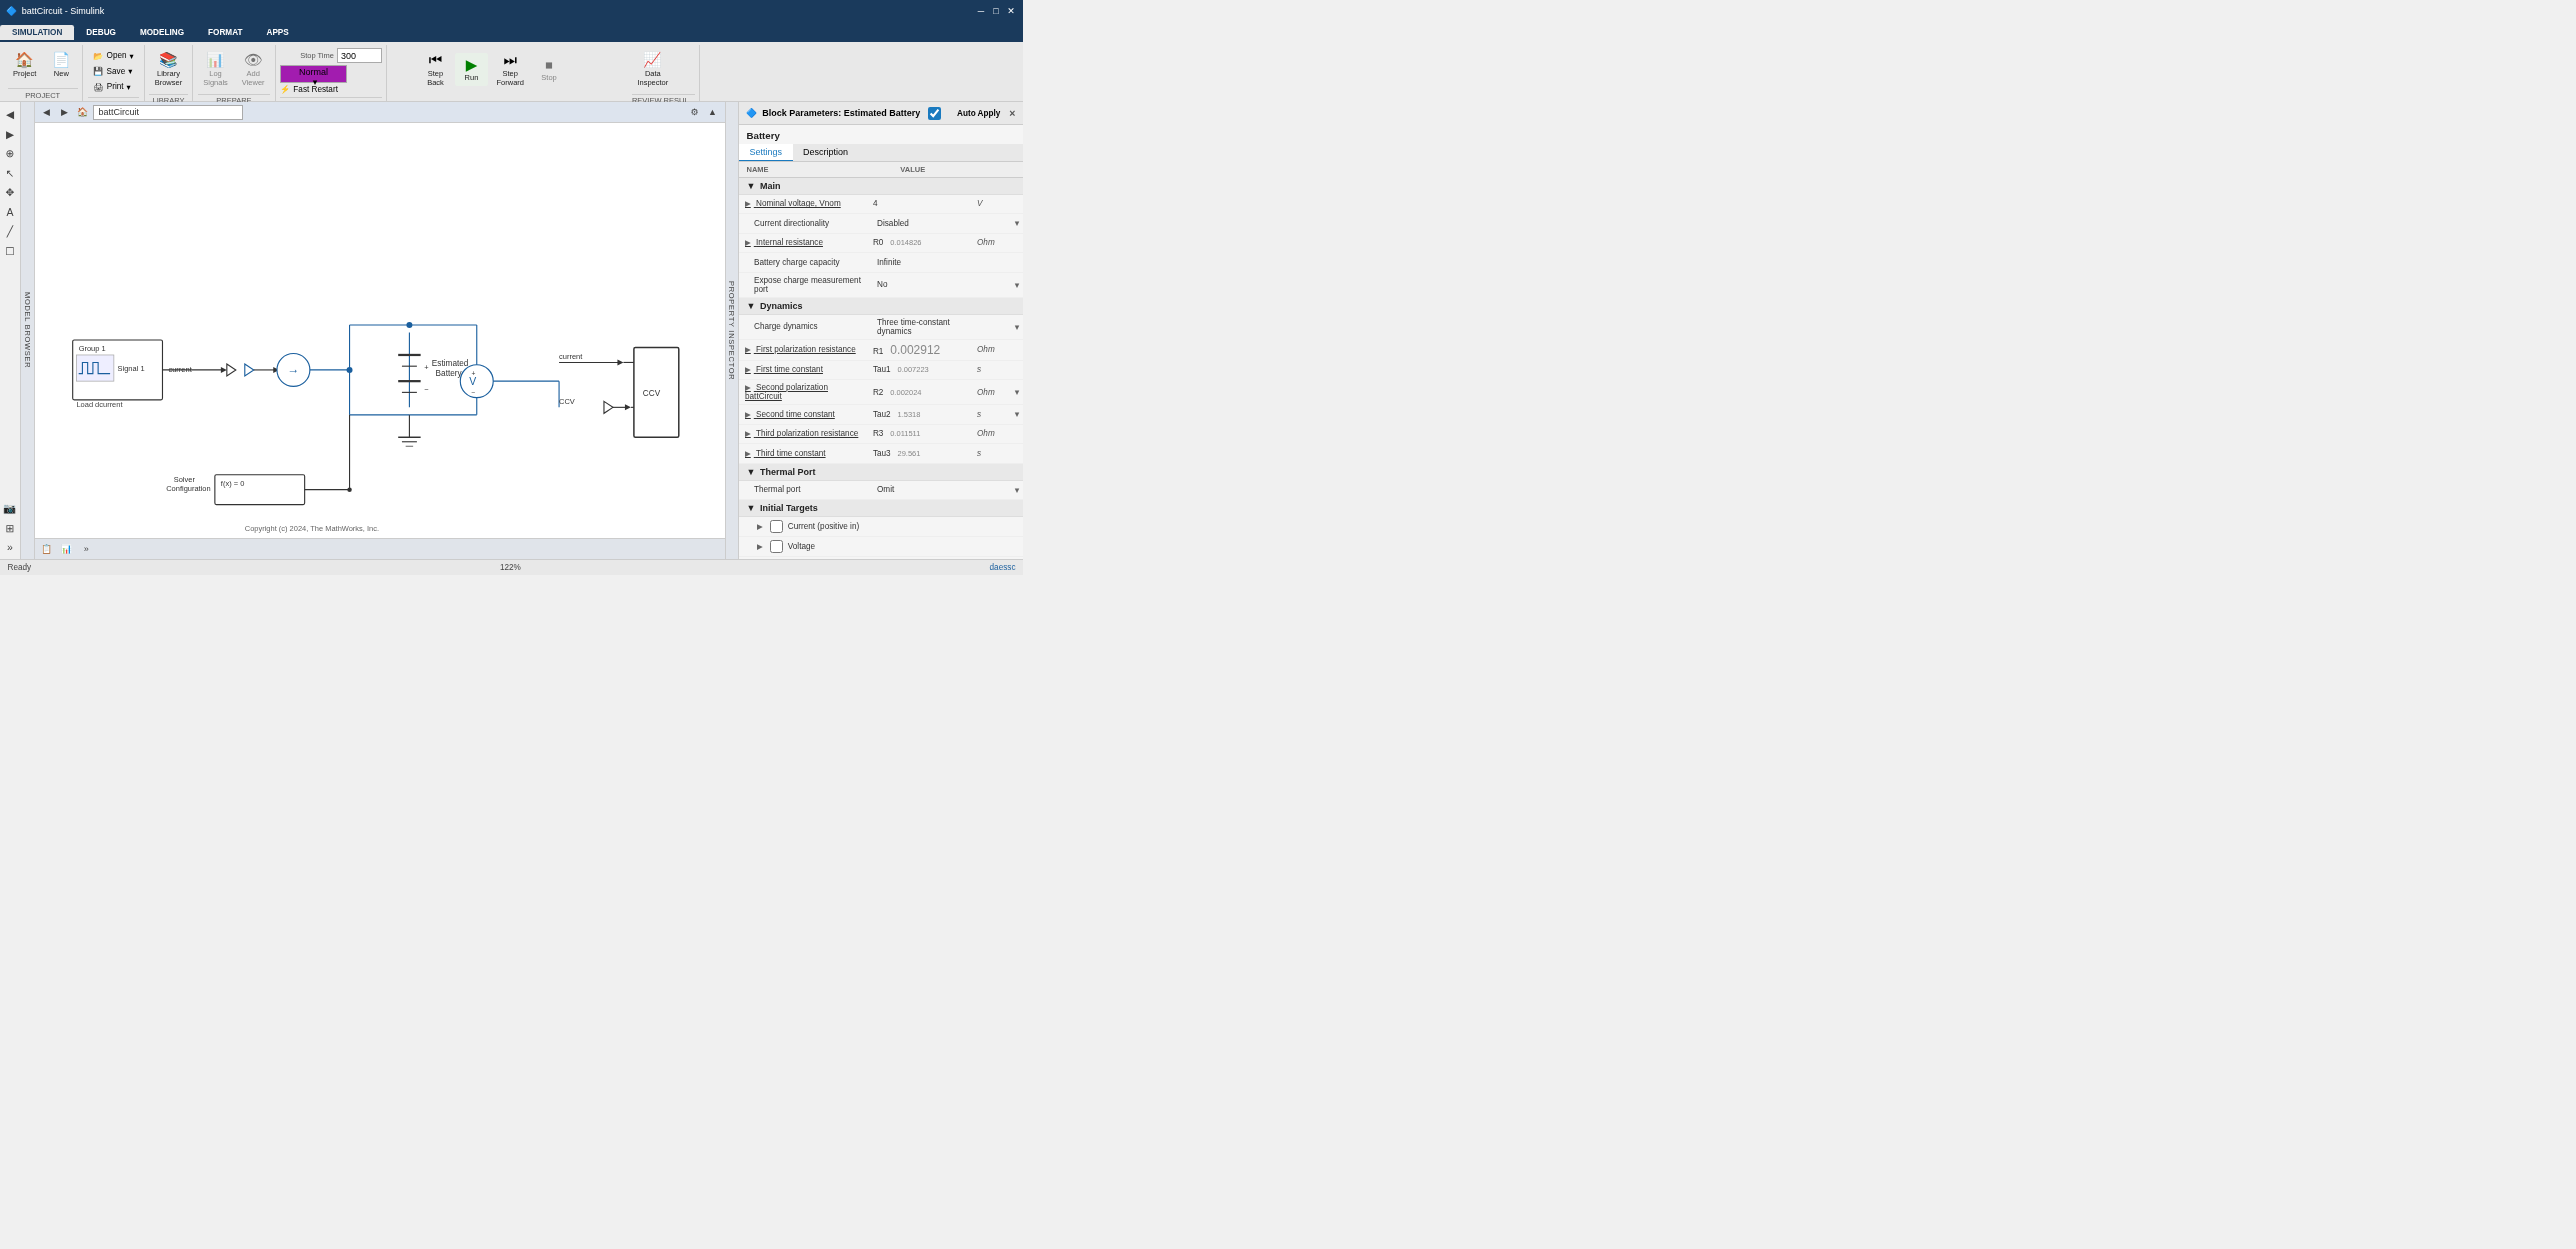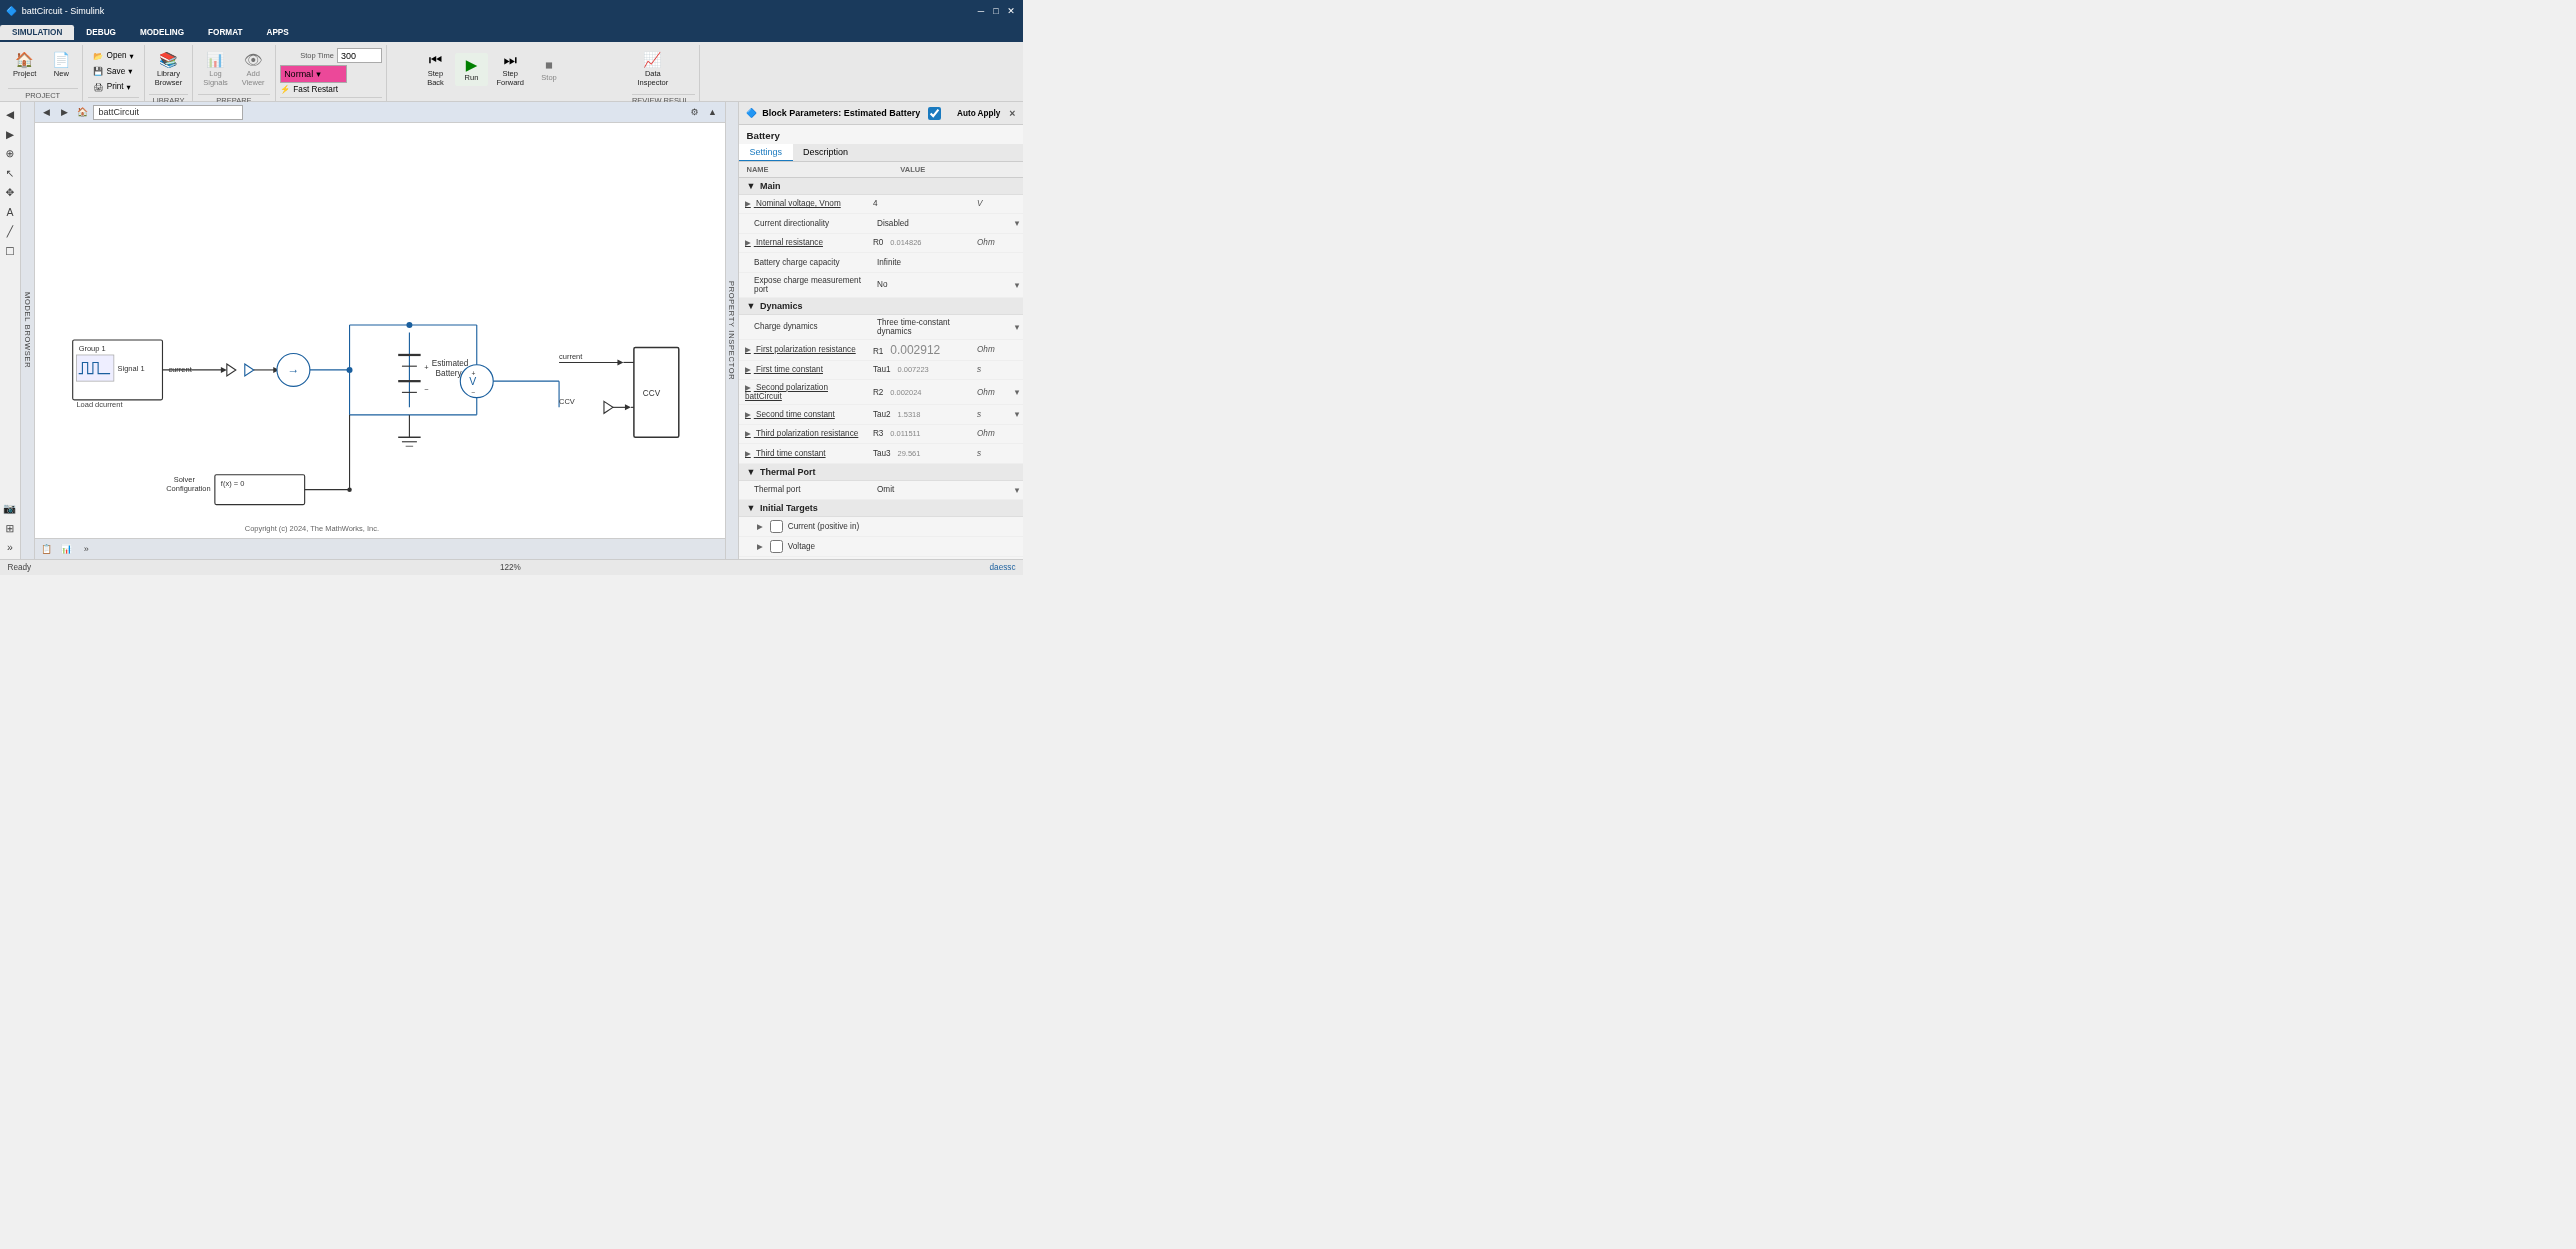--- a/index.html
+++ b/index.html
@@ -114,25 +114,26 @@
       padding: 1.5px 3px;
       font-size: 9px;
       background: white;
     }
 
     
     .mode-select {
       display: flex;
       align-items: center;
       border: 0.7px solid #aaa;
-      background: #ec4899;
+      background: #a21caf;
       padding: 1.5px 3px;
       font-size: 9px;
       height: 18px;
       min-width: 67px;
+      flex-direction: column;
     }
 
     
     .content-area {
       display: flex;
       flex: 1;
       overflow: hidden;
     }
 
     

